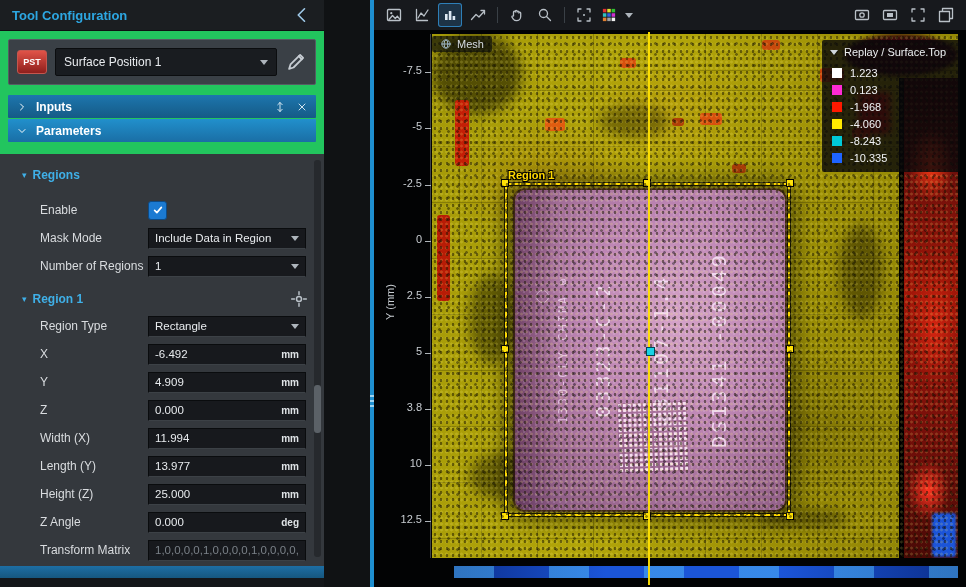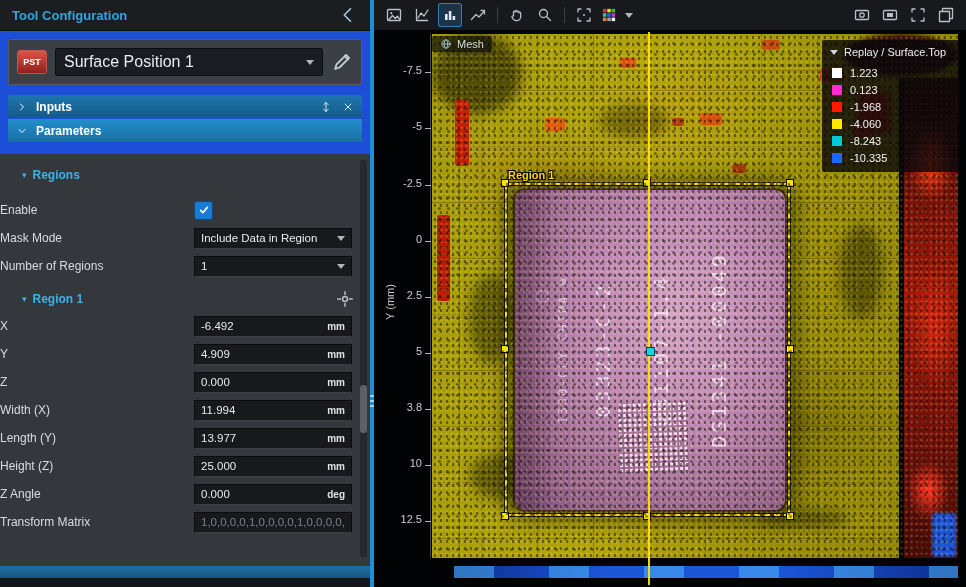--- a/index.html
+++ b/index.html
@@ -2,52 +2,52 @@
 <html><head>
 <meta charset="utf-8">
 <style>
   html,body{margin:0;padding:0;}
   body{width:966px;height:587px;overflow:hidden;background:#000;
        font-family:"Liberation Sans","DejaVu Sans",sans-serif;
        -webkit-font-smoothing:antialiased;}
   .app{position:relative;width:966px;height:587px;background:#101214;}
 
   
-  .left{position:absolute;left:0;top:0;width:370px;height:587px;background:#1d4ed8;overflow:hidden;}
+  .left{position:absolute;left:0;top:0;width:324px;height:587px;background:#22c55e;overflow:hidden;}
   .lp-title{height:30px;background:#1b1e21;border-bottom:1px solid #0e1012;
             display:flex;align-items:center;padding:0 12px;}
   .lp-title .txt{color:#2da7e2;font-size:13px;font-weight:bold;}
   .lp-title .collapse{margin-left:auto;color:#9fc9e8;width:20px;height:20px;display:flex;align-items:center;justify-content:center;cursor:pointer;}
 
   .tool-box{margin:8px 8px 10px 8px;background:#3a4046;border:1px solid #565c63;border-radius:2px;
             height:44px;display:flex;align-items:center;padding:0 8px;gap:8px;}
   .pst-badge{width:28px;height:22px;border-radius:3px;background:linear-gradient(#e05348,#8f1f1c);
              border:1px solid #c4564e;color:#fff;font-size:9px;font-weight:bold;
              display:flex;align-items:center;justify-content:center;}
   .tool-select{flex:1;height:26px;background:#191c20;border:1px solid #0b0d0f;border-radius:2px;
-               display:flex;align-items:center;padding:0 8px;color:#e8ebee;font-size:16px;}
+               display:flex;align-items:center;padding:0 8px;color:#e8ebee;font-size:12px;}
   .tool-select .caret{margin-left:auto;}
   .pencil{color:#c6ccd2;width:22px;height:22px;display:flex;align-items:center;justify-content:center;}
 
   .secbar{height:23px;margin:0 8px 1px 8px;display:flex;align-items:center;gap:8px;padding:0 8px;
           color:#fff;font-size:12px;font-weight:bold;border-radius:1px;}
   .secbar.inputs{background:linear-gradient(#1d76ae,#155a86);justify-content:center;}
   .secbar.params{background:linear-gradient(#2190cc,#1a6ea5);margin-bottom:0;}
   .secbar .right-icons{margin-left:auto;display:flex;gap:10px;color:#d6e7f2;}
   .secbar svg{width:12px;height:12px;}
 
   .pbody{position:absolute;top:154px;left:0;right:0;bottom:21px;background:#34383d;padding-top:8px;overflow:hidden;}
 
   .grouphead{height:26px;display:flex;align-items:center;gap:6px;padding-left:22px;
              color:#3fb0e8;font-size:12px;font-weight:bold;}
   .grouphead .tri{font-size:9px;}
   .grouphead .target-btn{margin-left:auto;margin-right:16px;color:#b9c1c8;width:18px;height:18px;
              display:flex;align-items:center;justify-content:center;}
 
-  .frow{height:28px;display:flex;align-items:center;padding-right:18px;}
+  .frow{height:28px;display:flex;align-items:center;padding-left:40px;padding-right:18px;}
   .flabel{flex:1;color:#d9dcdf;font-size:12px;}
   .finput,.fselect{width:158px;height:21px;background:#17191d;border:1px solid #0a0c0e;
         border-bottom-color:#3c4146;border-radius:0;display:flex;align-items:center;
         padding:0 6px;box-sizing:border-box;}
   .fval{color:#e8ebee;font-size:11.5px;white-space:nowrap;overflow:hidden;flex:1;}
   .funit{color:#dfe3e6;font-size:10px;font-weight:bold;margin-left:4px;}
   .matrix .fval{color:#7a8188;}
   .fselect .fval{flex:1;}
   .caret{width:0;height:0;border-left:4px solid transparent;border-right:4px solid transparent;
          border-top:5px solid #aeb5bc;margin-left:6px;flex:none;}
@@ -261,20 +261,27 @@
         <span class="target-btn">
           <svg class="svgicon" viewBox="0 0 16 16">
               <circle cx="8" cy="8" r="2.2"></circle>
               <path d="M8 1.5V4M8 12v2.5M1.5 8H4M12 8h2.5"></path>
             </svg>
         </span>
       </div>
 
       <div class="fields">
 
+        <div class="frow">
+          <span class="flabel">Region Type</span>
+          <div class="fselect">
+            <span class="fval">Rectangle</span>
+            <span class="caret"></span>
+          </div>
+        </div>
 
         <div class="frow">
           <span class="flabel">X</span>
           <div class="finput">
             <span class="fval">-6.492</span>
             <span class="funit">mm</span>
           </div>
         </div>
 
         <div class="frow">

